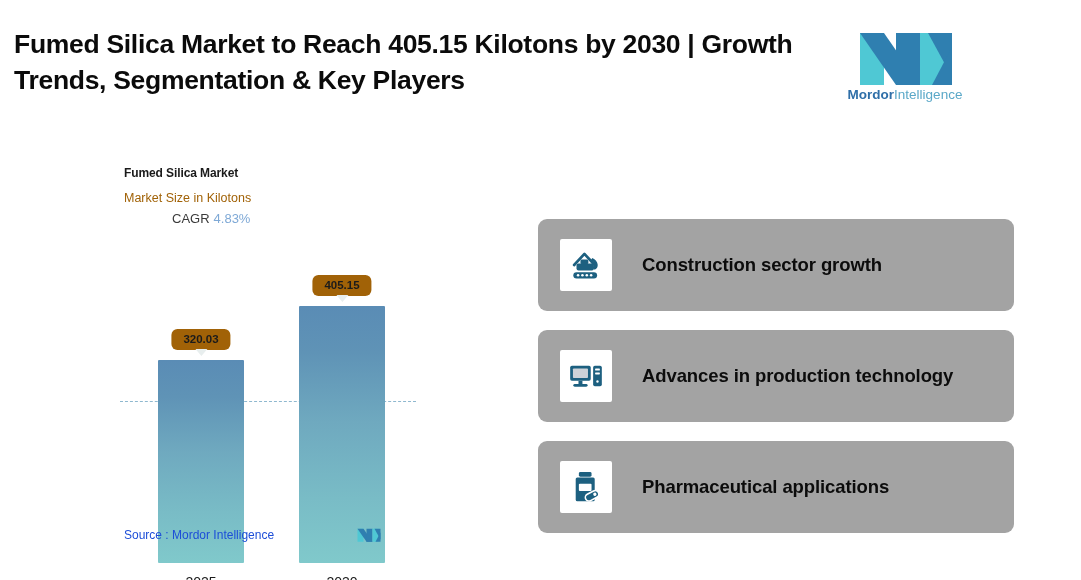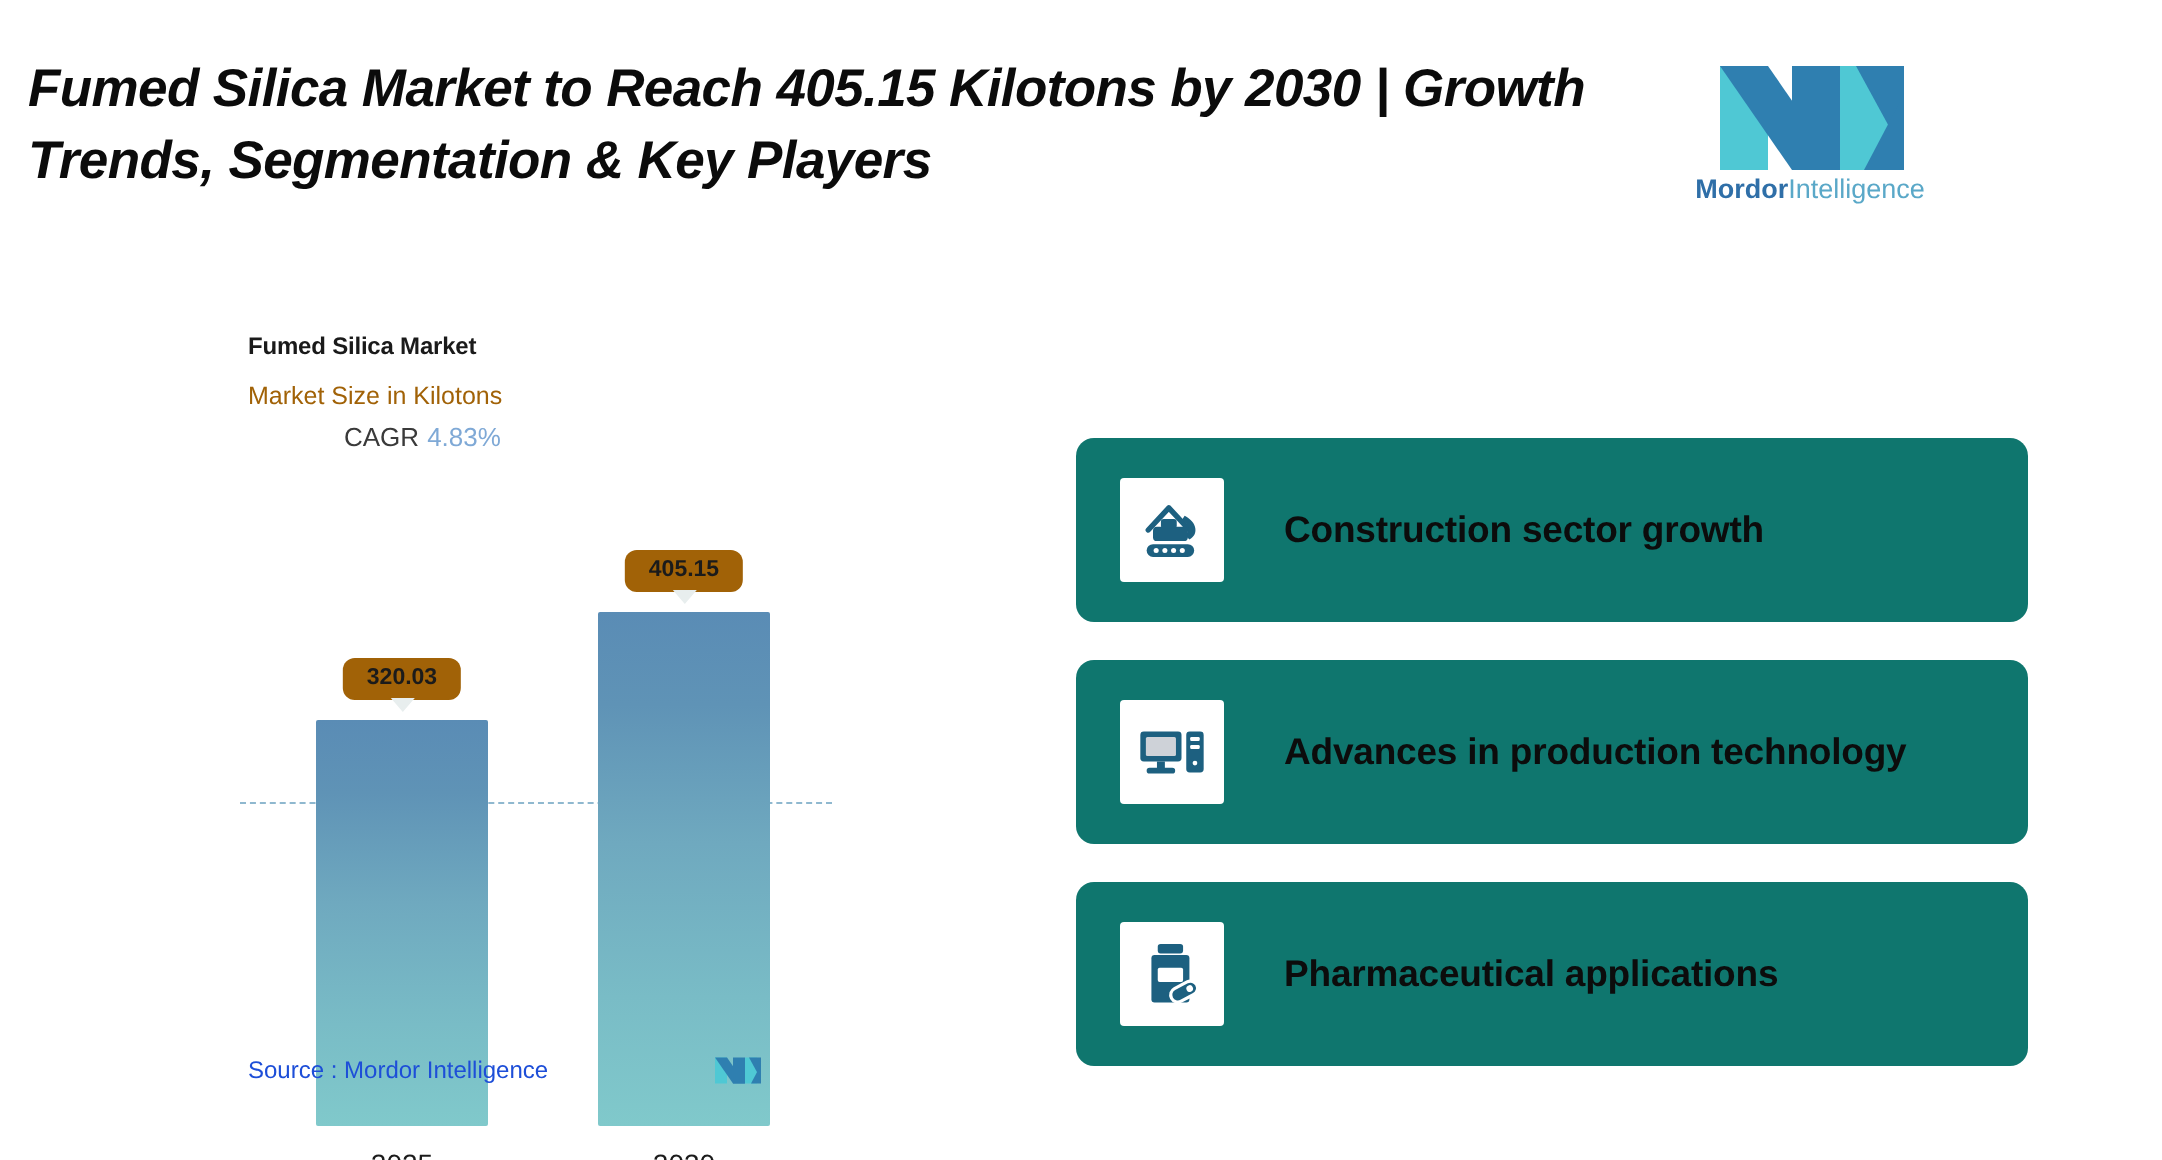--- a/index.html
+++ b/index.html
@@ -26,21 +26,20 @@
     position: absolute;
     left: 14px;
     top: 26px;
     width: 810px;
     font-size: 26.5px;
     font-weight: bold;
     line-height: 36px;
     letter-spacing: -0.3px;
     color: #0b0b0b;
     font-family: "Liberation Sans", sans-serif;
-    font-style: italic;
   }
 
   
   #brand-logo {
     position: absolute;
     left: 846px;
     top: 27px;
     width: 118px;
     height: 76px;
   }
@@ -159,21 +158,21 @@
   
   #cards {
     position: absolute;
     left: 538px;
     top: 219px;
     width: 476px;
   }
   .driver-card {
     position: relative;
     width: 476px;
-    background: #0f766e;
+    background: #a3a3a3;
     border-radius: 9px;
     margin-bottom: 19px;
     display: flex;
     align-items: center;
   }
   .card-h-92 { height: 92px; }
   .card-icon-box {
     width: 52px;
     height: 52px;
     margin-left: 22px;

